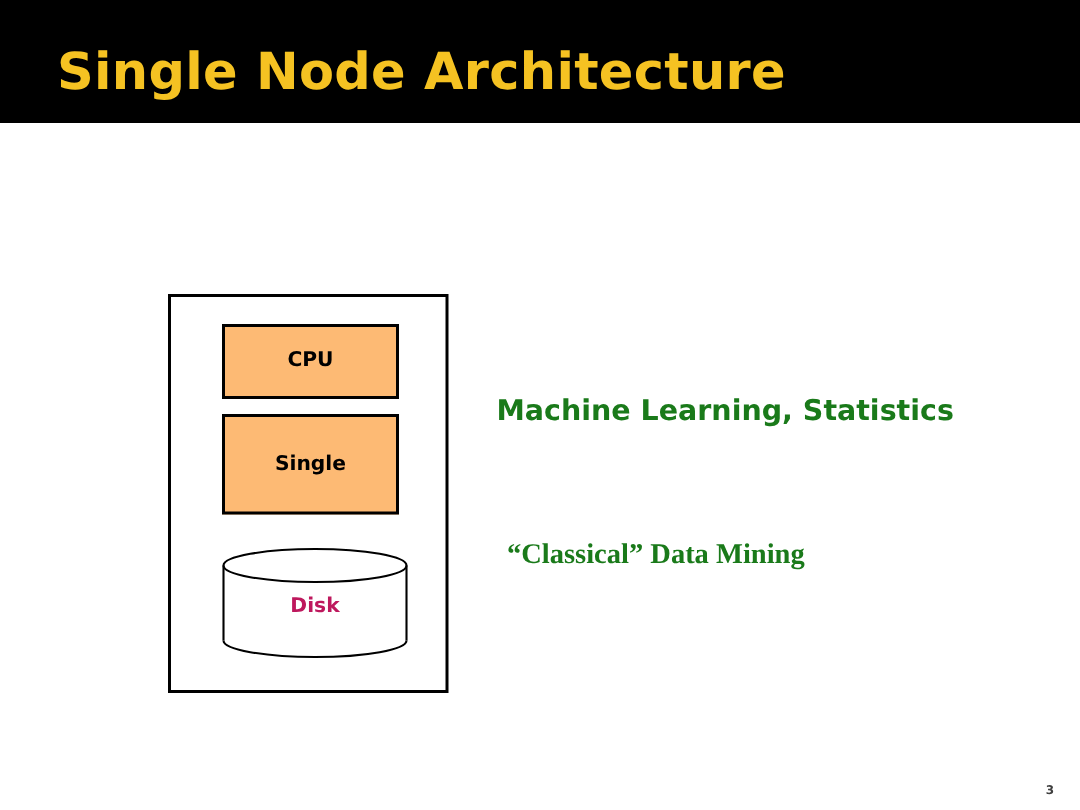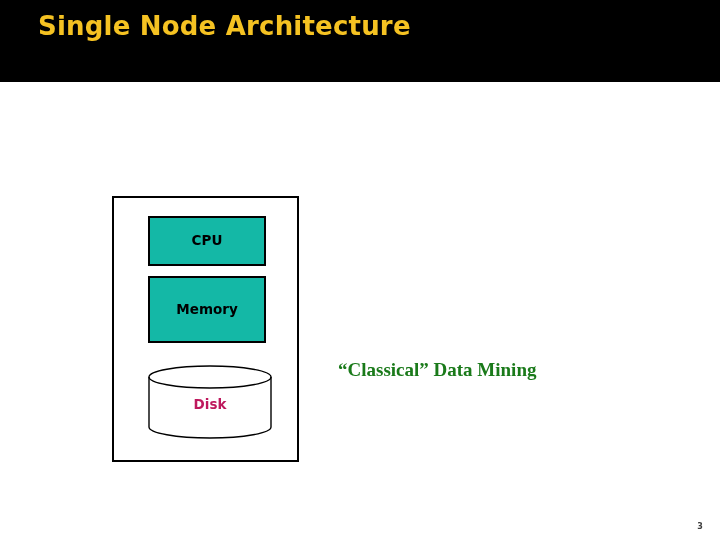--- a/index.html
+++ b/index.html
@@ -20,22 +20,22 @@
     position: absolute;
     left: 0;
     top: 0;
     width: 720px;
     height: 82px;
     background: #000000;
   }
   #slide-title {
     position: absolute;
     left: 38px;
-    top: 6px;
-    font-size: 26px;
+    top: 28px;
+    font-size: 34px;
     font-weight: 700;
     letter-spacing: 0.2px;
     color: #f5c222;
     white-space: nowrap;
     line-height: 40px;
   }
   
   #node-box {
     position: absolute;
     left: 112px;
@@ -43,21 +43,21 @@
     width: 187px;
     height: 266px;
     border: 2px solid #000000;
     box-sizing: border-box;
     background: #ffffff;
   }
   .component-box {
     position: absolute;
     border: 2px solid #000000;
     box-sizing: border-box;
-    background: #14b8a6;
+    background: #fdba74;
     display: flex;
     align-items: center;
     justify-content: center;
   }
   .component-label {
     font-size: 13.5px;
     font-weight: 700;
     color: #000000;
     line-height: 1;
   }
@@ -136,31 +136,32 @@
   <div id="title-band"></div>
   <div id="slide-title">Single Node Architecture</div>
 
   <div id="node-box"></div>
 
   <div id="cpu-box" class="component-box">
     <span class="component-label">CPU</span>
   </div>
 
   <div id="memory-box" class="component-box">
-    <span class="component-label">Memory</span>
+    <span class="component-label">Single</span>
   </div>
 
   <div id="disk-cylinder">
     <svg viewBox="0 0 128 80" xmlns="http://www.w3.org/2000/svg">
       <ellipse cx="64" cy="13" rx="61" ry="11" fill="#ffffff" stroke="#000000" stroke-width="1.4"></ellipse>
       <path d="M3,13 L3,63" fill="none" stroke="#000000" stroke-width="1.4"></path>
       <path d="M125,13 L125,63" fill="none" stroke="#000000" stroke-width="1.4"></path>
       <path d="M3,63 A61,11 0 0 0 125,63" fill="none" stroke="#000000" stroke-width="1.4"></path>
     </svg>
   </div>
   <div id="disk-label">Disk</div>
 
+  <div id="annotation-0" class="annotation">Machine Learning, Statistics</div>
 
   <div id="annotation-1" class="annotation">“Classical” Data Mining</div>
 
   <div id="page-number">3</div>
 
 </div>
 
 </body></html>

